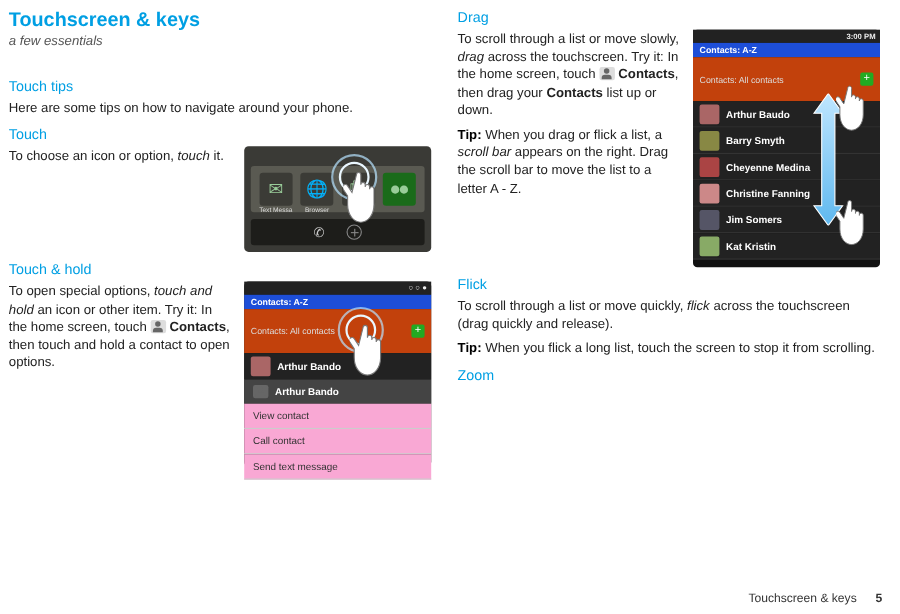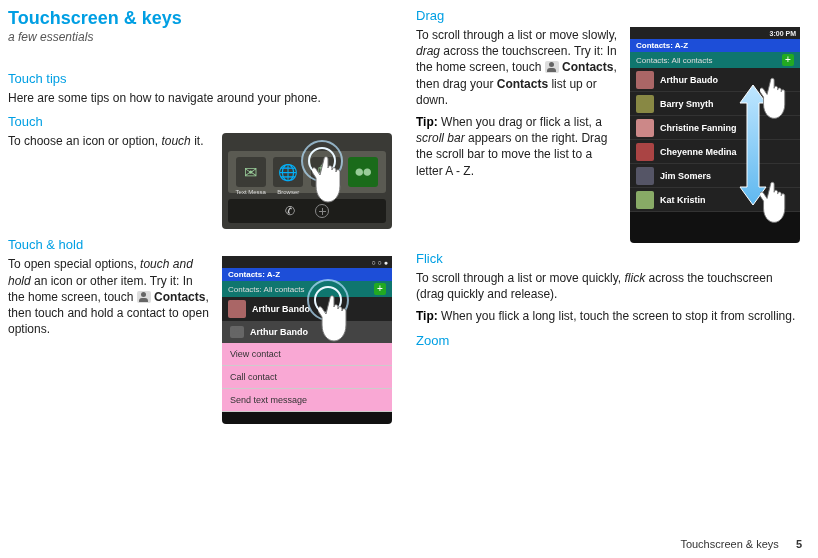--- a/index.html
+++ b/index.html
@@ -110,21 +110,21 @@
   
   .ill-hold {
     width: 170px; height: 168px;
     position: relative;
     background:#111;
     border-radius:4px;
     overflow:visible;
   }
   .statbar{height:12px;background:#222;color:#eee;font-size:7px;display:flex;justify-content:space-between;padding:0 4px;align-items:center;}
   .hdr{background:#1d4ed8;color:#fff;font-size:8px;padding:2px 6px;font-weight:bold;}
-  .hdr2{background:#0f766e;color:#ddd;font-size:8px;padding:2px 6px;display:flex;justify-content:space-between;align-items:center;}
+  .hdr2{background:#c2410c;color:#ddd;font-size:8px;padding:14px 6px;display:flex;justify-content:space-between;align-items:center;}
   .crow{height:24px;background:#222;display:flex;align-items:center;gap:6px;padding:0 6px;}
   .avatar{width:18px;height:18px;background:#a66;border-radius:2px;}
   .cname{color:#fff;font-size:9px;font-weight:bold;}
   .menuhdr{background:#444;color:#fff;font-size:9px;padding:5px 8px;font-weight:bold;display:flex;align-items:center;gap:6px;}
   .menuitem{background:#f9a8d4;color:#333;font-size:9px;padding:6px 8px;border-bottom:1px solid #ccc;}
   .ill-hold .hand{left:98px;top:36px;}
   .plus{display:inline-block;width:12px;height:12px;background:#2a2;color:#fff;border-radius:2px;text-align:center;line-height:12px;font-size:10px;}
 
   
   .ill-drag{
@@ -245,26 +245,26 @@
           </div>
         <div class="crow">
             <span class="avatar"></span>
             <span class="cname">Arthur Baudo</span>
           </div>
         <div class="crow">
             <span class="avatar" style="background:#884"></span>
             <span class="cname">Barry Smyth</span>
           </div>
         <div class="crow">
+            <span class="avatar" style="background:#a44"></span>
+            <span class="cname">Cheyenne Medina</span>
+          </div>
+        <div class="crow">
             <span class="avatar" style="background:#c88"></span>
             <span class="cname">Christine Fanning</span>
-          </div>
-        <div class="crow">
-            <span class="avatar" style="background:#a44"></span>
-            <span class="cname">Cheyenne Medina</span>
           </div>
         <div class="crow">
             <span class="avatar" style="background:#556"></span>
             <span class="cname">Jim Somers</span>
           </div>
         <div class="crow">
             <span class="avatar" style="background:#8a6"></span>
             <span class="cname">Kat Kristin</span>
           </div>
         <div class="dragarrow">

